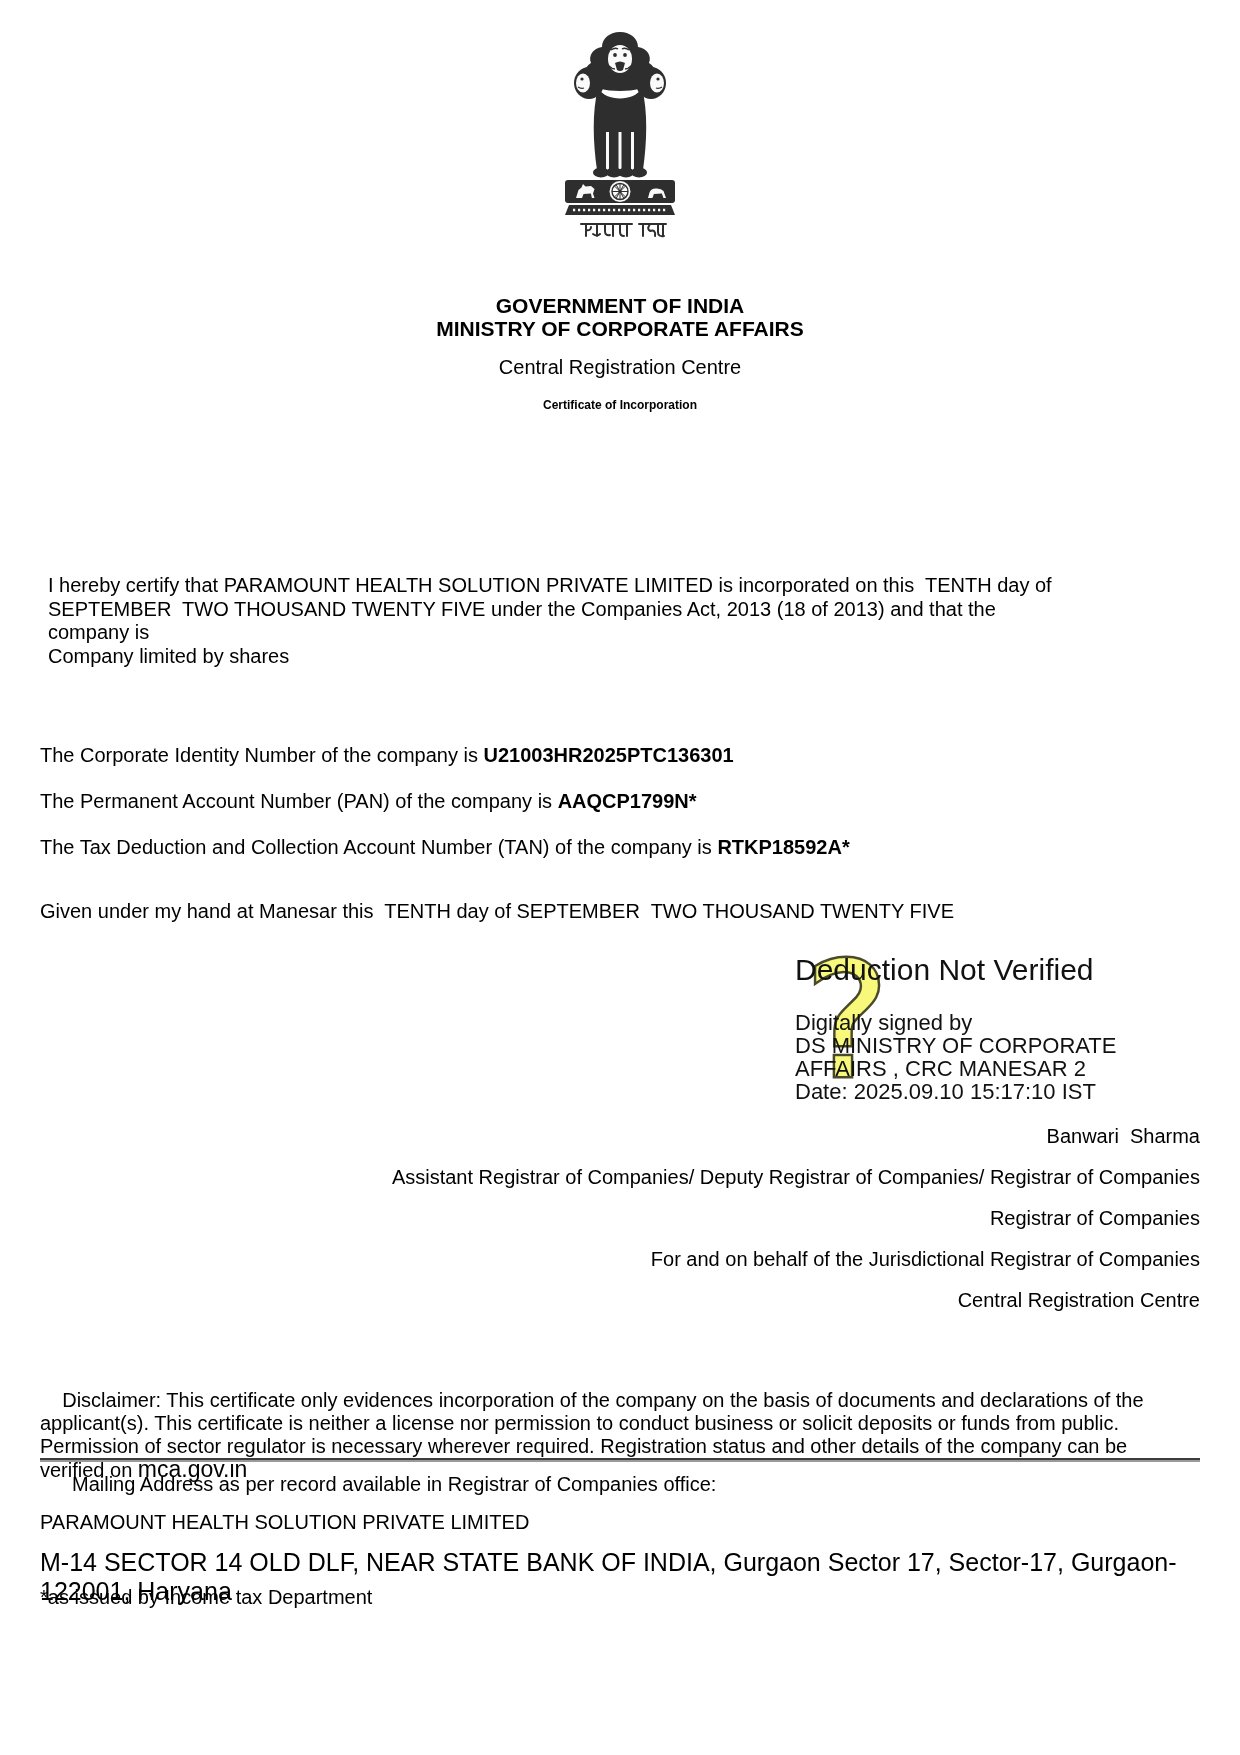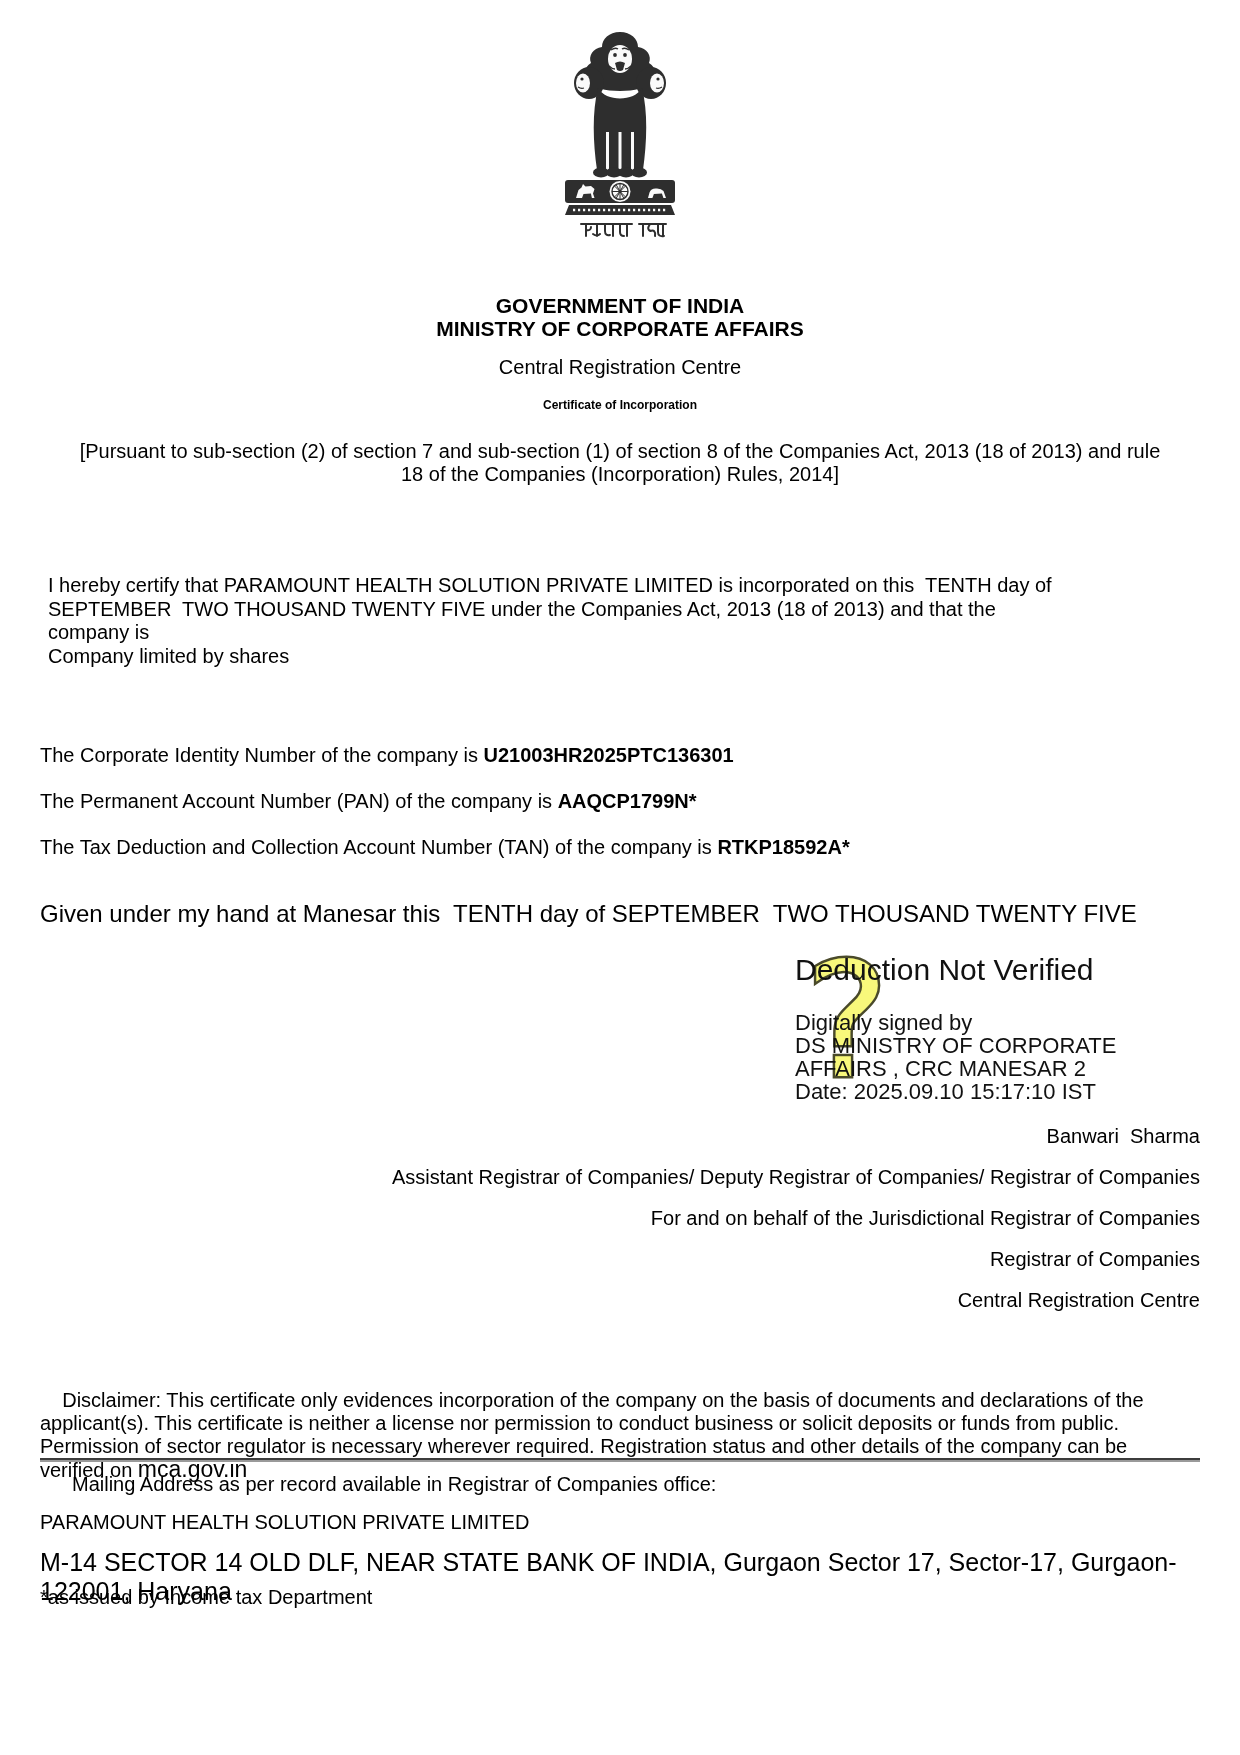--- a/index.html
+++ b/index.html
@@ -20,21 +20,21 @@
   #emblem{left:545px;top:30px;width:150px;height:215px;}
   #gov-title{top:294px;font-size:21px;font-weight:bold;line-height:23px;}
   #centre-line{top:356px;font-size:20px;}
   #cert-title{top:398px;font-size:12px;font-weight:bold;}
   #pursuant{top:440px;font-size:20px;line-height:23px;}
 
   #certify{left:48px;top:574px;width:1030px;font-size:20px;line-height:23.5px;}
   #cin-line{left:40px;top:744px;font-size:20px;}
   #pan-line{left:40px;top:790px;font-size:20px;}
   #tan-line{left:40px;top:836px;font-size:20px;}
-  #given-line{left:40px;top:900px;font-size:24px;}
+  #given-line{left:40px;top:900px;font-size:20px;}
 
   #sig-block{left:795px;top:952px;width:340px;}
   #sig-status{position:relative;z-index:2;font-size:30px;line-height:36px;color:#111;}
   #sig-details{position:relative;z-index:2;margin-top:23px;font-size:22px;line-height:23px;color:#111;}
   #qmark-svg{position:absolute;left:8px;top:-16px;z-index:1;}
 
   #officer-block{left:40px;top:1116px;width:1160px;text-align:right;font-size:20px;}
   #officer-block .oline{line-height:41px;}
 
   #disclaimer{left:40px;top:1366px;width:1160px;font-size:20px;line-height:23px;}
@@ -110,22 +110,20 @@
       <path d="M98 194 v12 M105 194 q-4 6 1 7 M105 201 q6 -2 5 5 M113 194 v8 q0 5 6 4 M118 194 v12"></path>
     </g>
   </svg>
 
   <div id="gov-title" class="abs centered">
     <div>GOVERNMENT OF INDIA</div>
     <div>MINISTRY OF CORPORATE AFFAIRS</div>
   </div>
   <div id="centre-line" class="abs centered">Central Registration Centre</div>
   <div id="cert-title" class="abs centered">Certificate of Incorporation</div>
-  <div id="pursuant" class="abs centered prewrap">[Pursuant to sub-section (2) of section 7 and sub-section (1) of section 8 of the Companies Act, 2013 (18 of 2013) and rule
-18 of the Companies (Incorporation) Rules, 2014]</div>
 
   <div id="certify" class="abs prewrap">I hereby certify that PARAMOUNT HEALTH SOLUTION PRIVATE LIMITED is incorporated on this  TENTH day of
 SEPTEMBER  TWO THOUSAND TWENTY FIVE under the Companies Act, 2013 (18 of 2013) and that the company is
 Company limited by shares</div>
 
   <div id="cin-line" class="abs">
     <span>The Corporate Identity Number of the company is </span><span class="bold">U21003HR2025PTC136301</span>
   </div>
   <div id="pan-line" class="abs">
     <span>The Permanent Account Number (PAN) of the company is </span><span class="bold">AAQCP1799N*</span>
@@ -143,22 +141,22 @@
     <div id="sig-status">Deduction Not Verified</div>
     <div id="sig-details" class="prewrap">Digitally signed by
 DS MINISTRY OF CORPORATE
 AFFAIRS , CRC MANESAR 2
 Date: 2025.09.10 15:17:10 IST</div>
   </div>
 
   <div id="officer-block" class="abs">
     <div class="oline prewrap">Banwari  Sharma</div>
     <div class="oline">Assistant Registrar of Companies/ Deputy Registrar of Companies/ Registrar of Companies</div>
+    <div class="oline">Registrar of Companies</div>
     <div class="oline">For and on behalf of the Jurisdictional Registrar of Companies</div>
-    <div class="oline">Registrar of Companies</div>
     <div class="oline">Central Registration Centre</div>
   </div>
 
   <div id="disclaimer" class="abs prewrap">
     <span>Disclaimer: This certificate only evidences incorporation of the company on the basis of documents and declarations of the
 applicant(s). This certificate is neither a license nor permission to conduct business or solicit deposits or funds from public.
 Permission of sector regulator is necessary wherever required. Registration status and other details of the company can be
 verified on </span><span class="mca-link">mca.gov.in</span>
   </div>
   <div id="rule" class="abs"></div>

